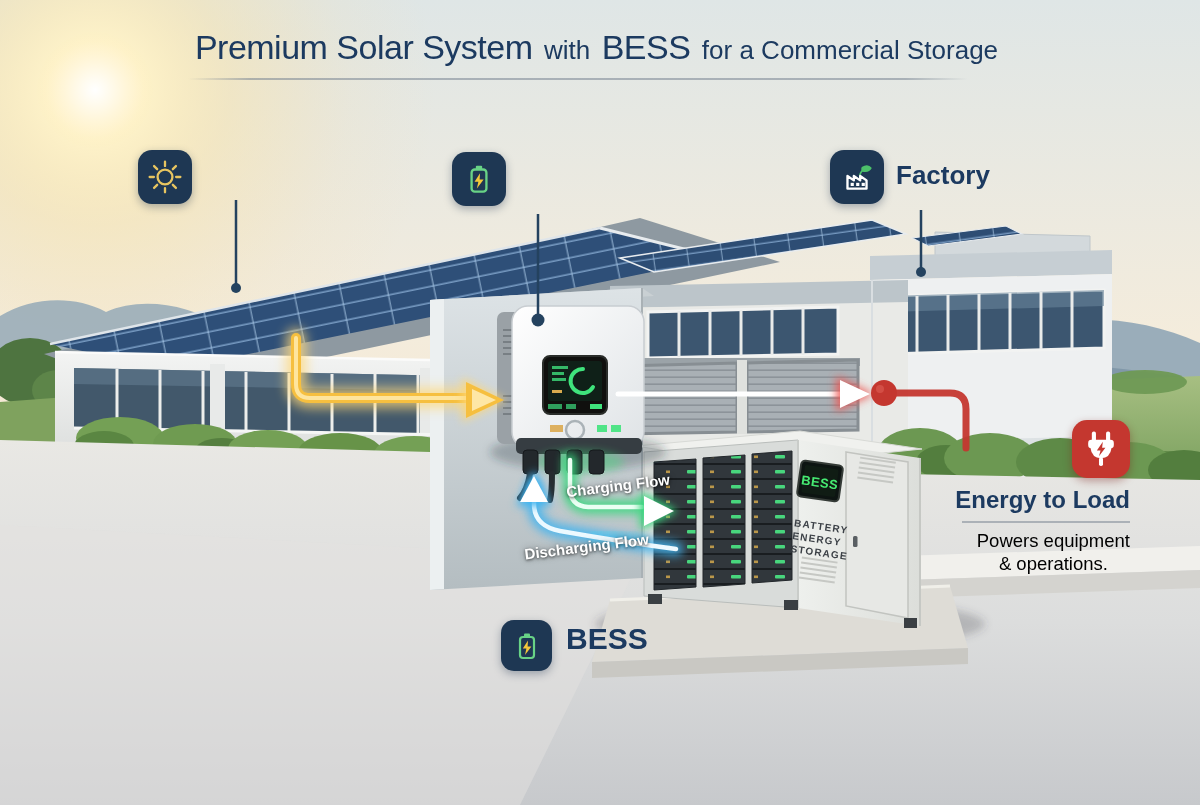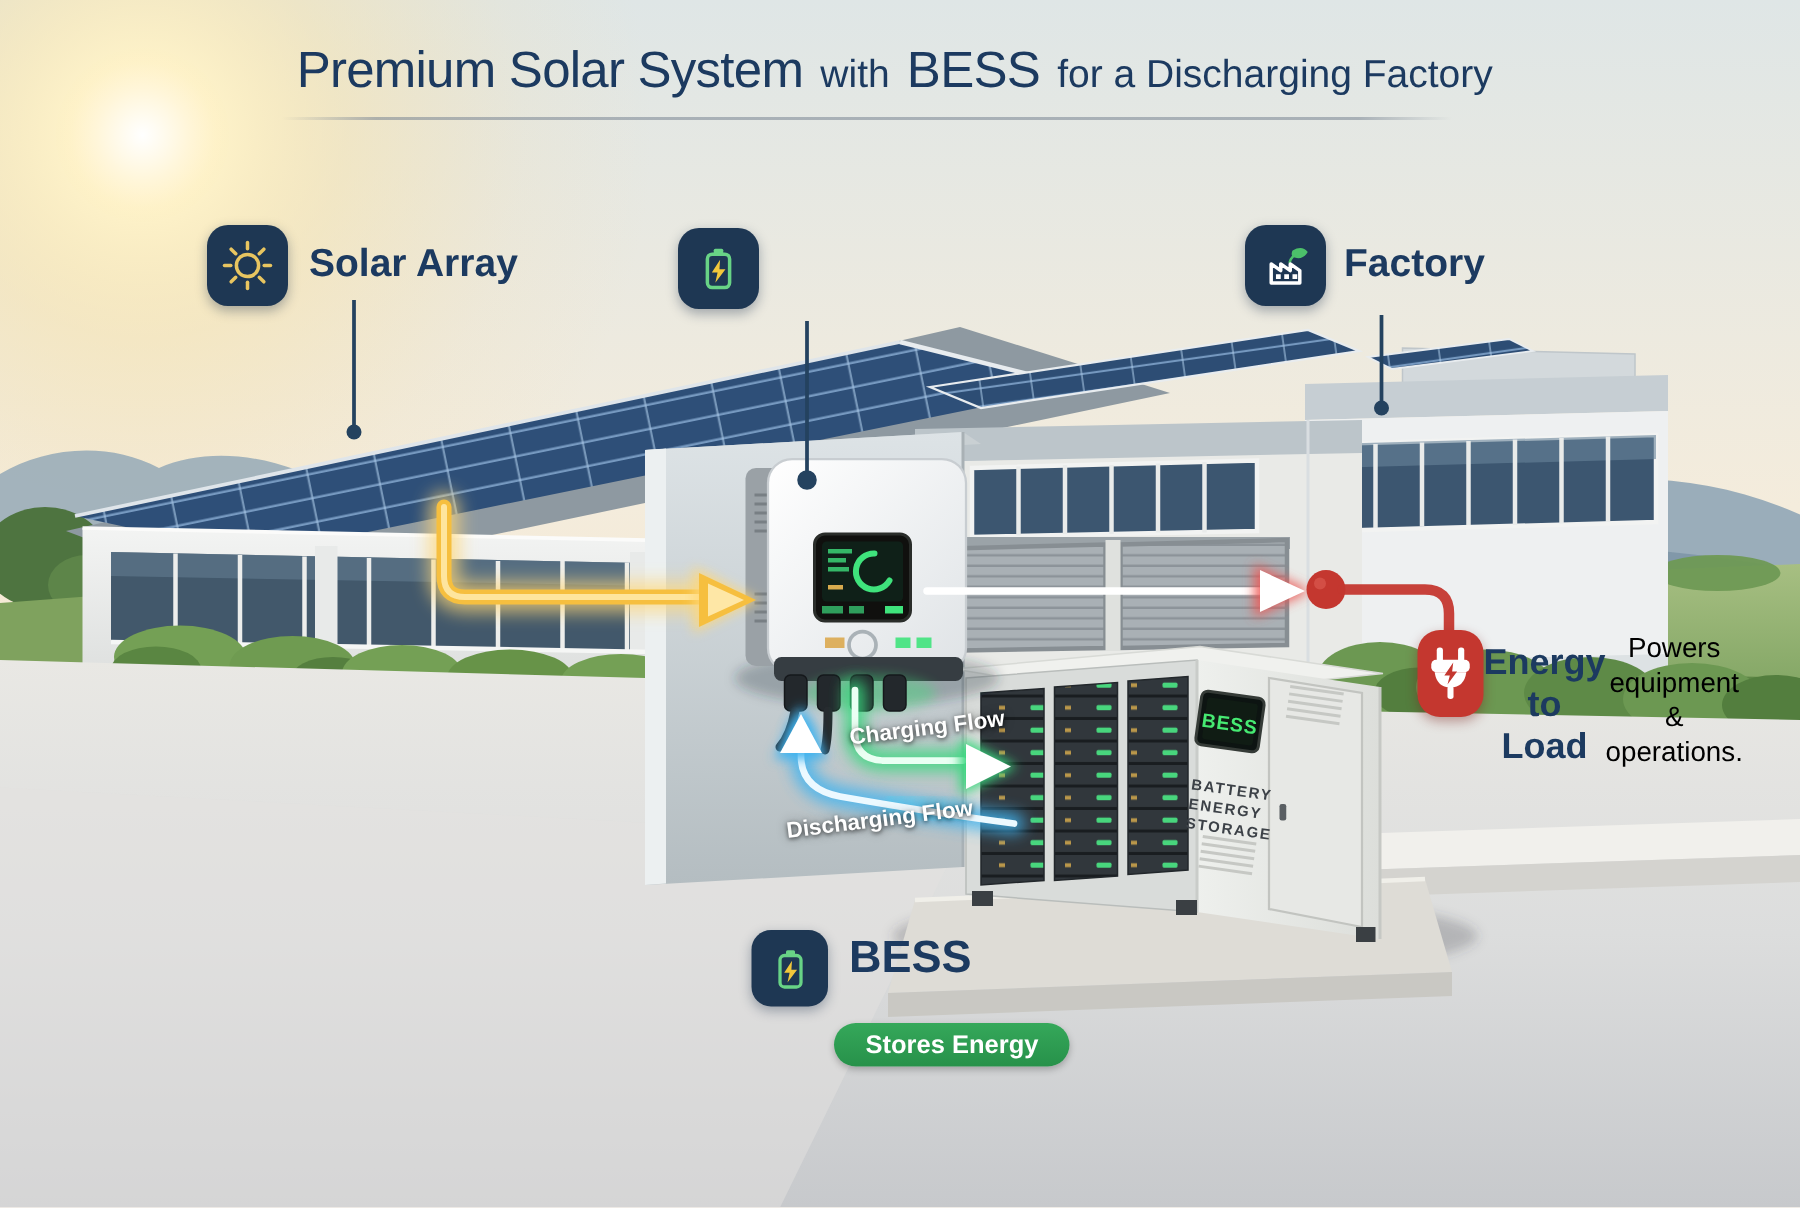--- a/index.html
+++ b/index.html
@@ -16,21 +16,21 @@
               background:linear-gradient(90deg,rgba(120,132,146,0),rgba(120,132,146,.55) 8%,
                rgba(120,132,146,.55) 92%,rgba(120,132,146,0));}
 
   
   .chip{position:absolute;width:54px;height:54px;border-radius:14px;background:#1e3753;
         box-shadow:0 3px 8px rgba(25,45,75,.35);display:flex;align-items:center;justify-content:center;}
   .callout-label{position:absolute;font-weight:800;color:#1c3a60;}
 
   
   .energy{position:absolute;left:945px;top:420px;width:185px;display:flex;
-          flex-direction:row;align-items:flex-start;text-align:center;}
+          flex-direction:column;align-items:flex-end;text-align:center;}
   .eicon{width:58px;height:58px;border-radius:15px;background:#c4372f;
          box-shadow:0 3px 8px rgba(120,30,25,.4);display:flex;align-items:center;justify-content:center;}
   .energy-title{font-size:24px;font-weight:800;margin-top:8px;color:#1c3a60;}
   .energy-rule{width:168px;height:2px;background:rgba(115,128,142,.5);margin:7px 0 6px;}
   .energy-desc{font-size:18.5px;font-weight:500;color:#000000;line-height:1.25;}
 
   
   .bess-chip{position:absolute;left:501px;top:620px;width:51px;height:51px;border-radius:13px;
              background:#1e3753;box-shadow:0 3px 8px rgba(25,45,75,.35);
              display:flex;align-items:center;justify-content:center;}
@@ -411,40 +411,39 @@
 </g>
 <circle cx="236" cy="288" r="5" fill="#24425f"></circle>
 <circle cx="538" cy="320" r="6.5" fill="#24425f"></circle>
 <circle cx="921" cy="272" r="5" fill="#24425f"></circle>
 </svg>
 
 <div class="title-wrap">
   <span class="t-big">Premium Solar System</span>
   <span class="t-small">with</span>
   <span class="t-big">BESS</span>
-  <span class="t-small">for a Discharging Factory</span>
+  <span class="t-small">for a Commercial Storage</span>
 </div>
 <div class="title-rule"></div>
 
 <div class="chip" style="left:138px;top:150px;">
   <svg width="36" height="36" viewBox="0 0 34 34">
     <circle cx="17" cy="17" r="7" fill="none" stroke="#e8c560" stroke-width="2.2"></circle>
     <g stroke="#e8c560" stroke-width="2.2" stroke-linecap="round">
       <line x1="17" y1="2.5" x2="17" y2="6.5"></line>
           <line x1="17" y1="27.5" x2="17" y2="31.5"></line>
       <line x1="2.5" y1="17" x2="6.5" y2="17"></line>
           <line x1="27.5" y1="17" x2="31.5" y2="17"></line>
       <line x1="6.7" y1="6.7" x2="9.6" y2="9.6"></line>
           <line x1="24.4" y1="24.4" x2="27.3" y2="27.3"></line>
       <line x1="6.7" y1="27.3" x2="9.6" y2="24.4"></line>
           <line x1="24.4" y1="9.6" x2="27.3" y2="6.7"></line>
     </g>
   </svg>
 </div>
-<div class="callout-label" style="left:206px;top:160px;font-size:26px;">Solar Array</div>
 
 <div class="chip" style="left:452px;top:152px;">
   <svg width="36" height="36" viewBox="0 0 34 34">
     <rect x="14" y="4.5" width="6" height="3.5" rx="1" fill="#68d386"></rect>
     <rect x="10" y="8" width="14" height="21" rx="3" fill="none" stroke="#68d386" stroke-width="2.2"></rect>
     <polygon points="18,11.5 12.8,19.5 16.4,19.5 15,26 21.4,17.5 17.6,17.5" fill="#f2c73b"></polygon>
   </svg>
 </div>
 
 <div class="chip" style="left:830px;top:150px;">
@@ -480,19 +479,18 @@
 
 <div class="bess-chip">
   <svg width="34" height="34" viewBox="0 0 34 34">
     <rect x="14" y="4.5" width="6" height="3.5" rx="1" fill="#68d386"></rect>
     <rect x="10" y="8" width="14" height="21" rx="3" fill="none" stroke="#68d386" stroke-width="2.2"></rect>
     <polygon points="18,11.5 12.8,19.5 16.4,19.5 15,26 21.4,17.5 17.6,17.5" fill="#f2c73b"></polygon>
   </svg>
 </div>
 <div class="bess-title">BESS</div>
 <div class="pill-row">
-  <div class="pill green">Stores Energy</div>
 </div>
 
 <div class="flow charging">Charging Flow</div>
 <div class="flow discharging">Discharging Flow</div>
 
 </div>
 
 </body></html>

